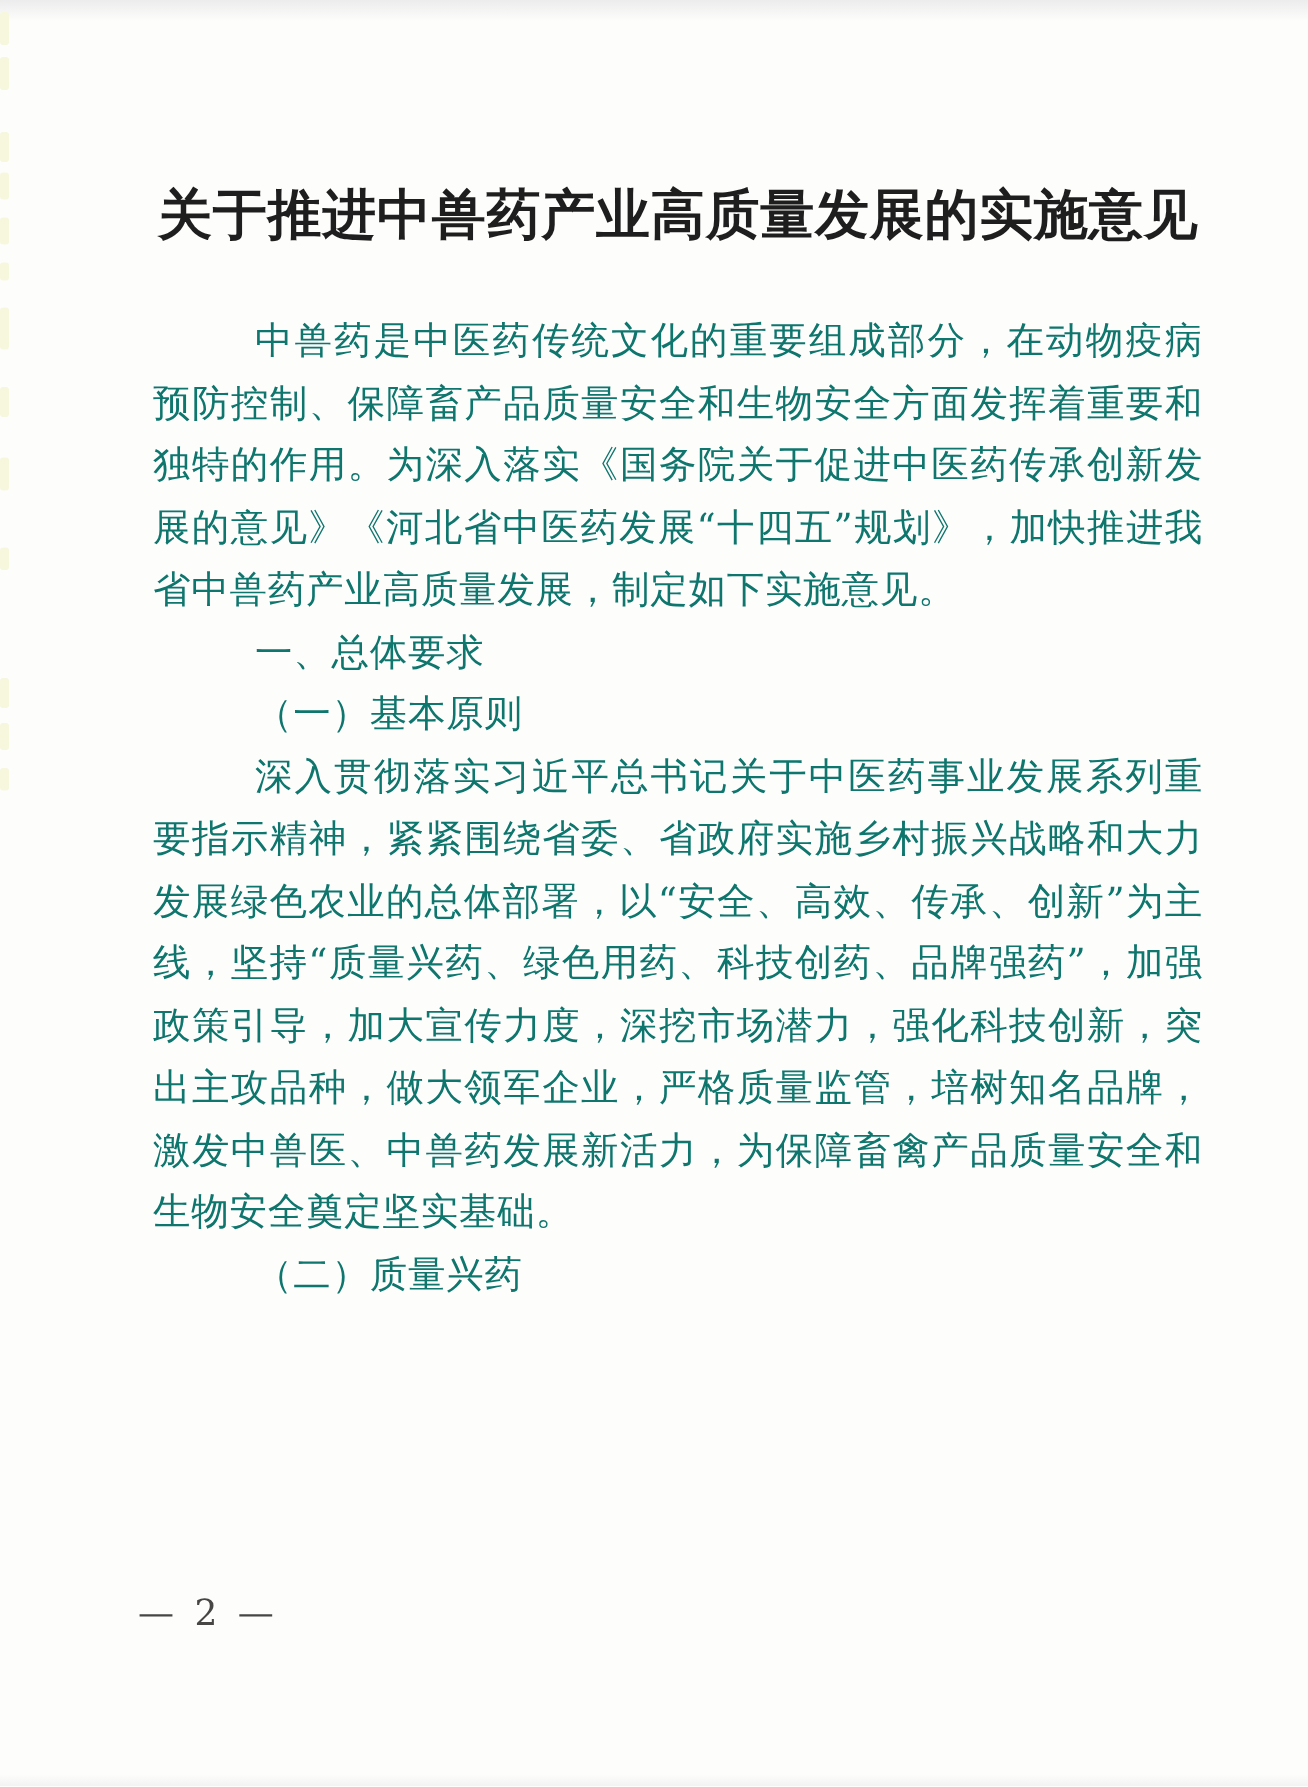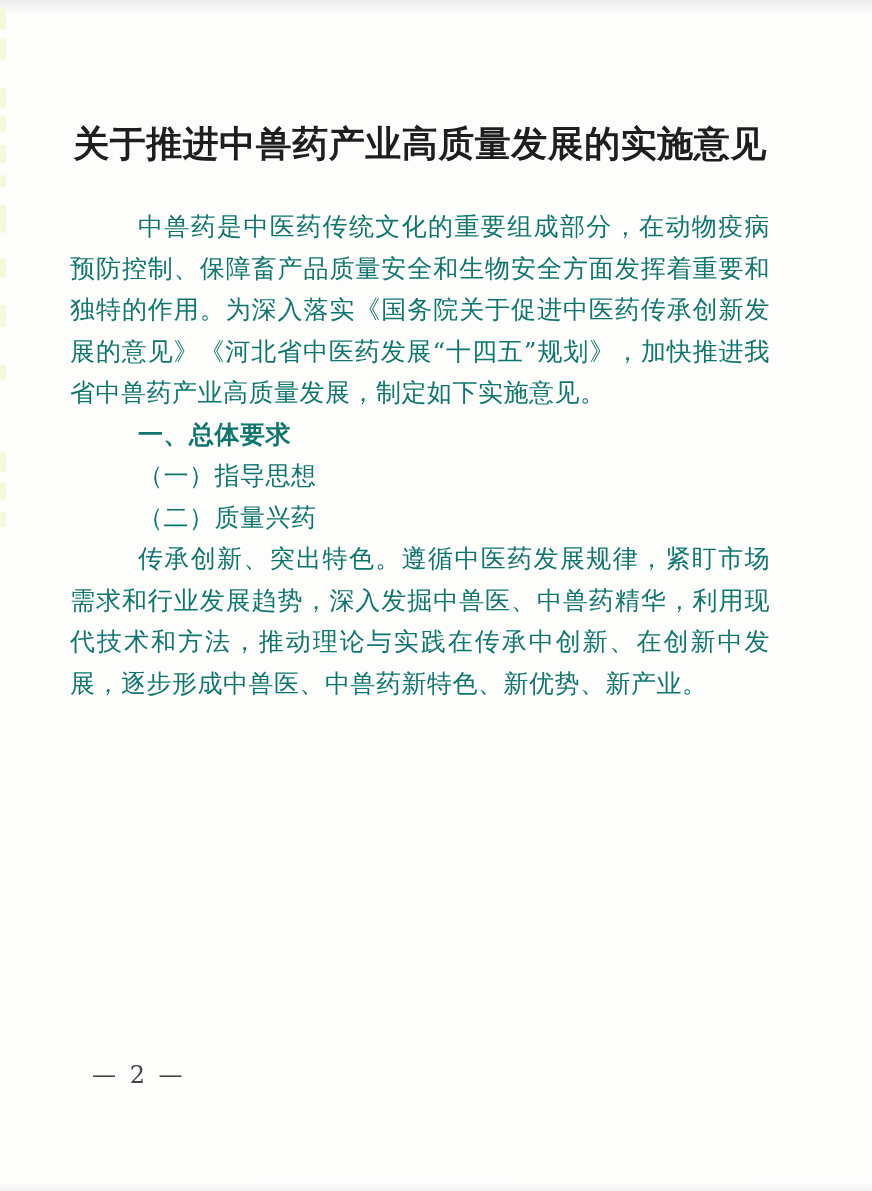--- a/index.html
+++ b/index.html
@@ -33,21 +33,21 @@
   
   .left-marks span {
     position: absolute;
     left: 0;
     width: 6px;
     border-radius: 2px;
     background: #f7f7de;
   }
   .content {
     position: absolute;
-    left: 70px;
+    left: 102px;
     top: 116px;
     width: 700px;
   }
   .doc-title {
     margin: 0 0 36px 0;
     text-align: center;
     font-size: 36px;
     line-height: 54px;
     font-weight: 700;
     letter-spacing: 0.5px;
@@ -58,21 +58,21 @@
     margin: 0;
     font-size: 25px;
     line-height: 41.5px;
     color: #0f766e;
     text-align: justify;
     text-justify: inter-ideograph;
     text-indent: 68px;
     letter-spacing: 0.5px;
   }
   .section-heading {
-    font-weight: 700;
+    font-weight: 400;
     color: #262524;
     font-family: "DejaVu Sans", "Liberation Sans", sans-serif;
   }
   .subsection-heading {
     color: #35332f;
   }
   .page-footer {
     position: absolute;
     left: 92px;
     top: 1060px;
@@ -106,25 +106,25 @@
     <span style="top:512px;height:15px;"></span>
   </div>
 
   <div class="content">
     <h1 class="doc-title">关于推进中兽药产业高质量发展的实施意见</h1>
 
     <p>中兽药是中医药传统文化的重要组成部分，在动物疫病预防控制、保障畜产品质量安全和生物安全方面发挥着重要和独特的作用。为深入落实《国务院关于促进中医药传承创新发展的意见》《河北省中医药发展“十四五”规划》，加快推进我省中兽药产业高质量发展，制定如下实施意见。</p>
 
     <h2 class="section-heading">一、总体要求</h2>
 
-    <p class="subsection-heading">（一）指导思想</p>
+    <p class="subsection-heading">（一）基本原则</p>
 
+    <p>深入贯彻落实习近平总书记关于中医药事业发展系列重要指示精神，紧紧围绕省委、省政府实施乡村振兴战略和大力发展绿色农业的总体部署，以“安全、高效、传承、创新”为主线，坚持“质量兴药、绿色用药、科技创药、品牌强药”，加强政策引导，加大宣传力度，深挖市场潜力，强化科技创新，突出主攻品种，做大领军企业，严格质量监管，培树知名品牌，激发中兽医、中兽药发展新活力，为保障畜禽产品质量安全和生物安全奠定坚实基础。</p>
 
     <p class="subsection-heading">（二）质量兴药</p>
 
-    <p>传承创新、突出特色。遵循中医药发展规律，紧盯市场需求和行业发展趋势，深入发掘中兽医、中兽药精华，利用现代技术和方法，推动理论与实践在传承中创新、在创新中发展，逐步形成中兽医、中兽药新特色、新优势、新产业。</p>
   </div>
 
   <div class="page-footer">— 2 —</div>
 
   <div class="bottom-edge"></div>
 
 </div>
 
 </body></html>

